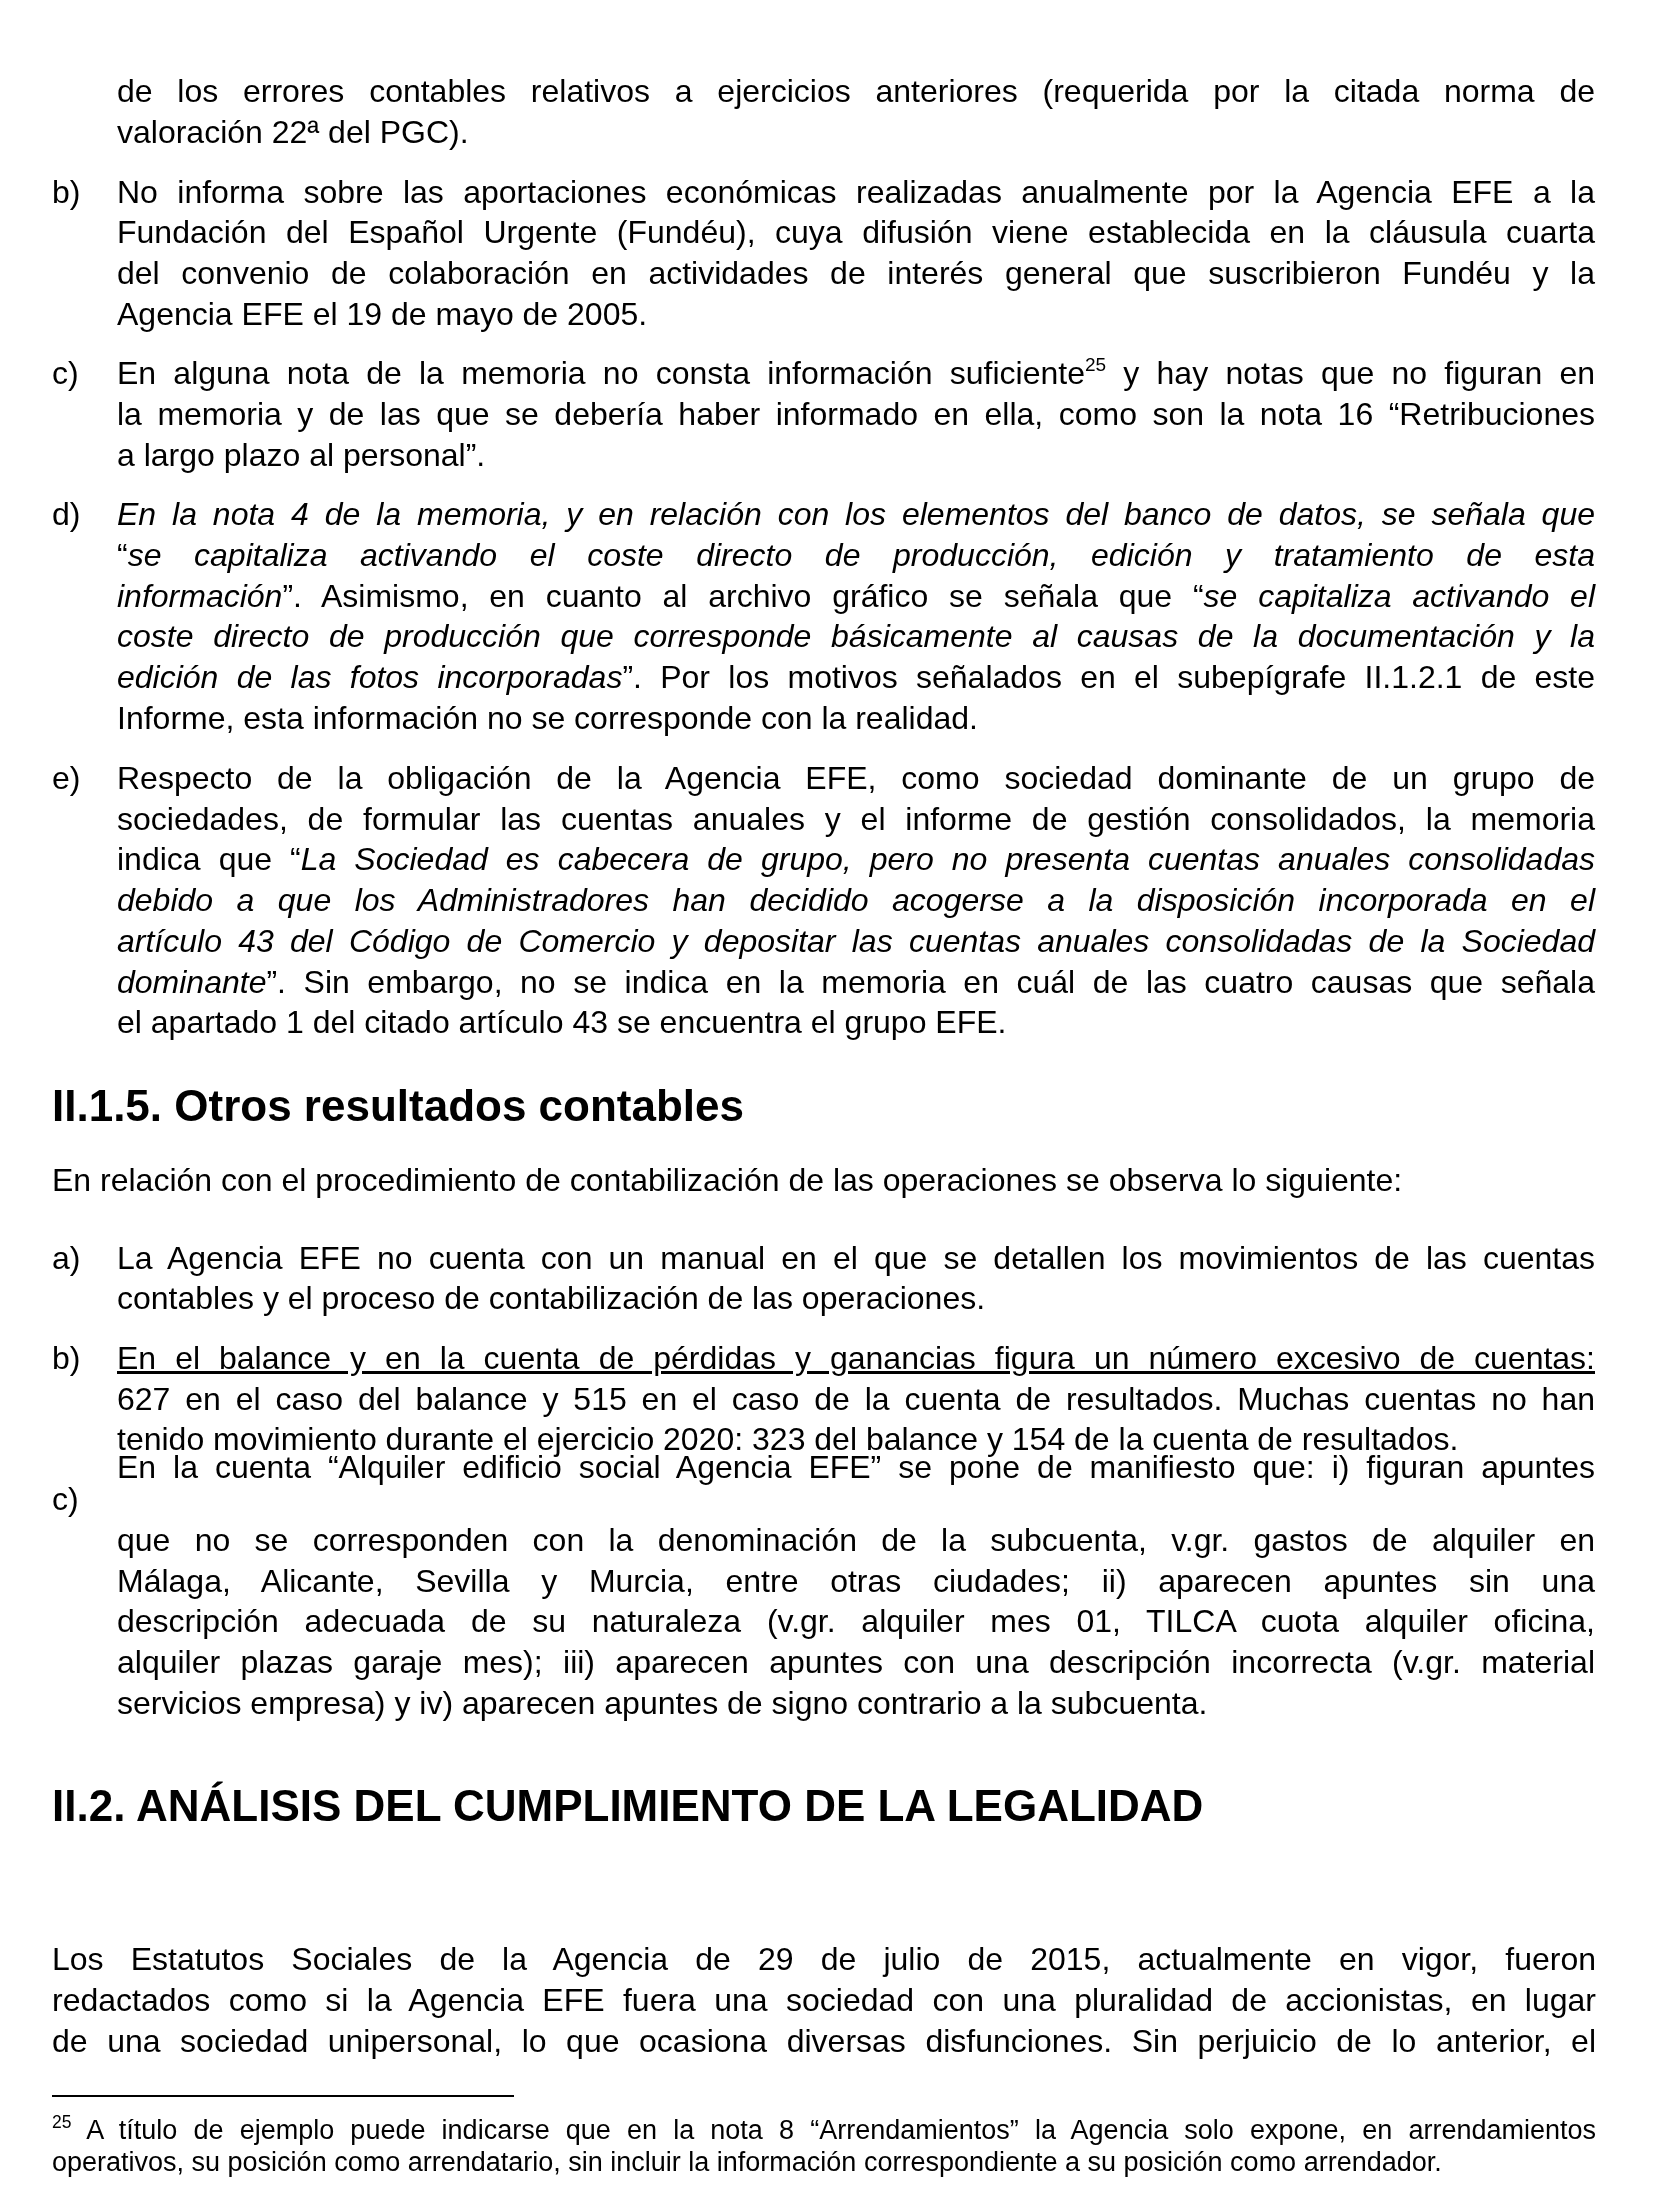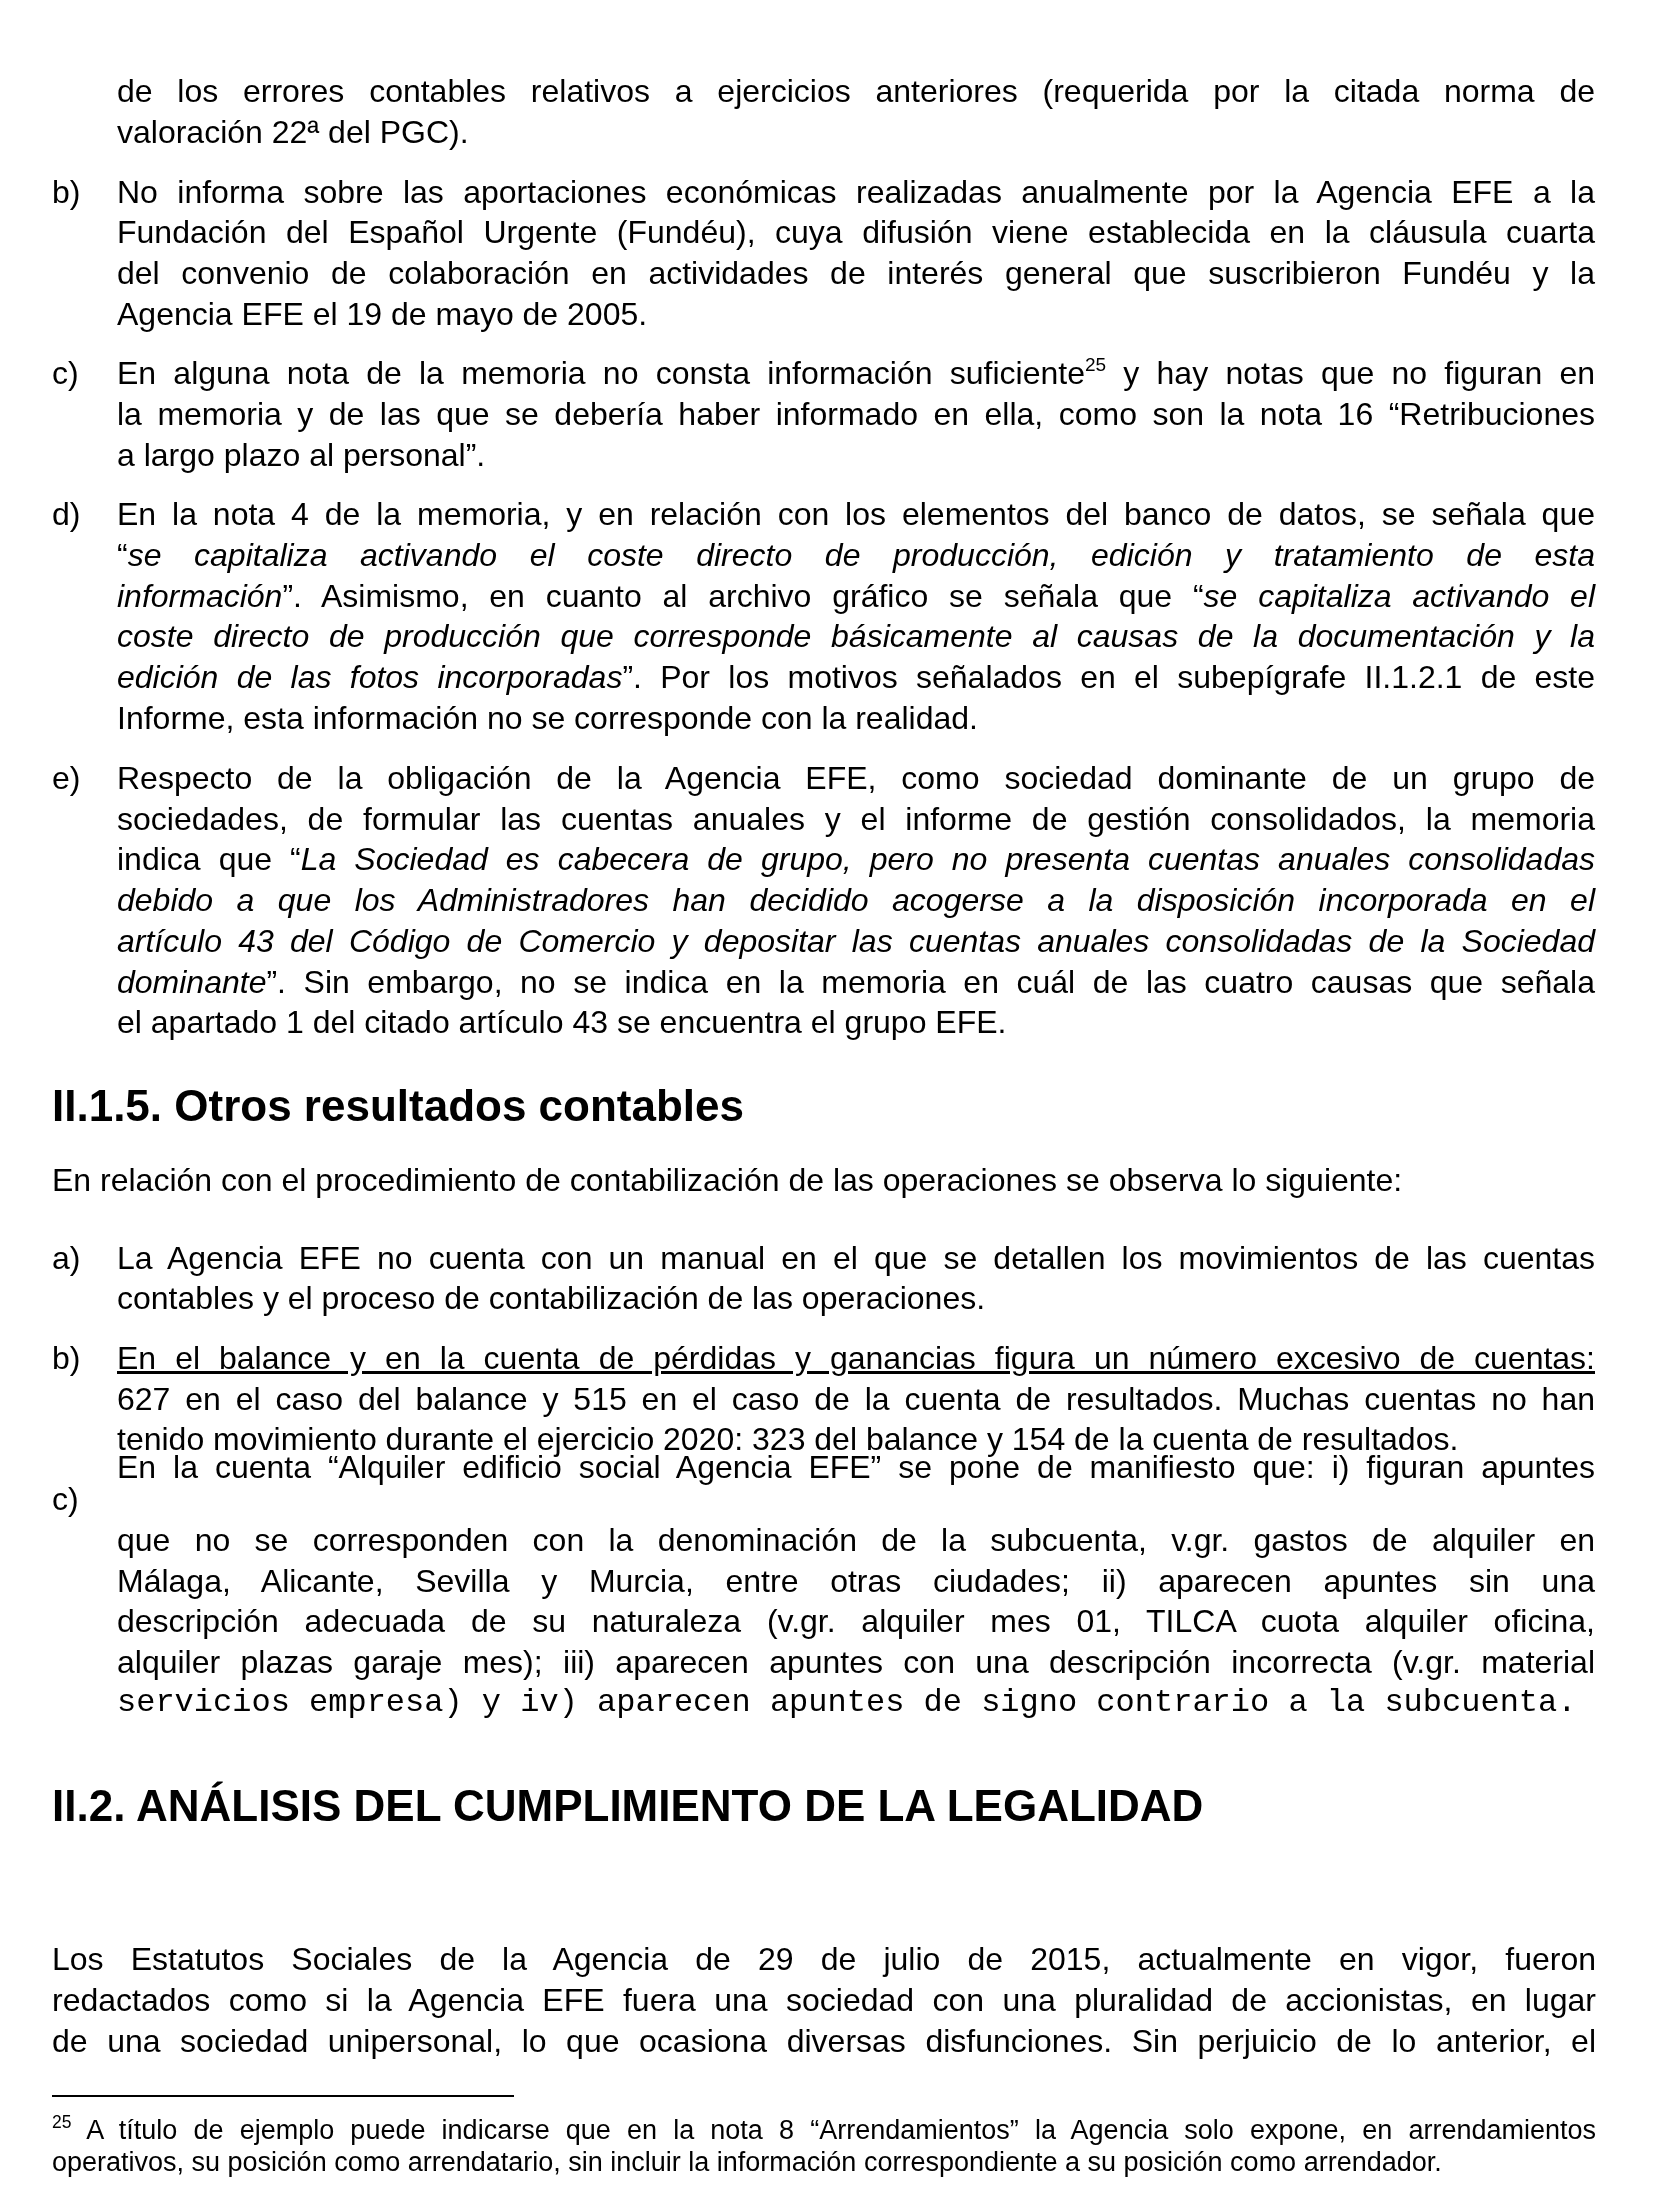--- a/index.html
+++ b/index.html
@@ -37,21 +37,21 @@
       <div class="line ind last" style="top: 298px;"><span>Agencia EFE el 19 de mayo de 2005.</span></div>
     </div>
     <div>
       <span class="label" style="top: 357px;">c)</span>
       <div class="line ind" style="top: 357px;"><span>En alguna nota de la memoria no consta información suficiente</span><sup class="fnref">25</sup><span> y hay notas que no figuran en</span></div>
       <div class="line ind" style="top: 398px;"><span>la memoria y de las que se debería haber informado en ella, como son la nota 16 “Retribuciones</span></div>
       <div class="line ind last" style="top: 439px;"><span>a largo plazo al personal”.</span></div>
     </div>
     <div>
       <span class="label" style="top: 498px;">d)</span>
-      <div class="line ind" style="top: 498px;"><span>En la nota 4 de la memoria, y en relación con los elementos del banco de datos, se señala que</span></div>
+      <div class="line ind" style="top: 498px; font-style: italic;"><span>En la nota 4 de la memoria, y en relación con los elementos del banco de datos, se señala que</span></div>
       <div class="line ind" style="top: 539px;"><span>“</span><i>se capitaliza activando el coste directo de producción, edición y tratamiento de esta</i></div>
       <div class="line ind" style="top: 580px;"><i>información</i><span>”. Asimismo, en cuanto al archivo gráfico se señala que “</span><i>se capitaliza activando el</i></div>
       <div class="line ind" style="top: 620px;"><i>coste directo de producción que corresponde básicamente al causas de la documentación y la</i></div>
       <div class="line ind" style="top: 661px;"><i>edición de las fotos incorporadas</i><span>”. Por los motivos señalados en el subepígrafe II.1.2.1 de este</span></div>
       <div class="line ind last" style="top: 702px;"><span>Informe, esta información no se corresponde con la realidad.</span></div>
     </div>
     <div>
       <span class="label" style="top: 762px;">e)</span>
       <div class="line ind" style="top: 762px;"><span>Respecto de la obligación de la Agencia EFE, como sociedad dominante de un grupo de</span></div>
       <div class="line ind" style="top: 803px;"><span>sociedades, de formular las cuentas anuales y el informe de gestión consolidados, la memoria</span></div>
@@ -76,21 +76,21 @@
       <div class="line ind" style="top: 1383px;"><span>627 en el caso del balance y 515 en el caso de la cuenta de resultados. Muchas cuentas no han</span></div>
       <div class="line ind last" style="top: 1423px;"><span>tenido movimiento durante el ejercicio 2020: 323 del balance y 154 de la cuenta de resultados.</span></div>
     </div>
     <div>
       <span class="label" style="top: 1483px;">c)</span>
       <div class="line ind" style="top: 1411px; margin-top: 40px;"><span>En la cuenta “Alquiler edificio social Agencia EFE” se pone de manifiesto que: i) figuran apuntes</span></div>
       <div class="line ind" style="top: 1524px;"><span>que no se corresponden con la denominación de la subcuenta, v.gr. gastos de alquiler en</span></div>
       <div class="line ind" style="top: 1565px;"><span>Málaga, Alicante, Sevilla y Murcia, entre otras ciudades; ii) aparecen apuntes sin una</span></div>
       <div class="line ind" style="top: 1605px;"><span>descripción adecuada de su naturaleza (v.gr. alquiler mes 01, TILCA cuota alquiler oficina,</span></div>
       <div class="line ind" style="top: 1646px;"><span>alquiler plazas garaje mes); iii) aparecen apuntes con una descripción incorrecta (v.gr. material</span></div>
-      <div class="line ind last" style="top: 1687px; font-family: Liberation Mono, monospace;"><span>servicios empresa) y iv) aparecen apuntes de signo contrario a la subcuenta.</span></div>
+      <div class="line ind last" style="top: 1687px;"><span>servicios empresa) y iv) aparecen apuntes de signo contrario a la subcuenta.</span></div>
     </div>
     <div class="heading" style="top: 1784px;">II.2. ANÁLISIS DEL CUMPLIMIENTO DE LA LEGALIDAD</div>
     <div>
       <div class="line full" style="top: 1943px;"><span>Los Estatutos Sociales de la Agencia de 29 de julio de 2015, actualmente en vigor, fueron</span></div>
       <div class="line full" style="top: 1984px;"><span>redactados como si la Agencia EFE fuera una sociedad con una pluralidad de accionistas, en lugar</span></div>
       <div class="line full" style="top: 2025px;"><span>de una sociedad unipersonal, lo que ocasiona diversas disfunciones. Sin perjuicio de lo anterior, el</span></div>
     </div>
     <div class="fn-rule"></div>
     <div>
       <div class="fnline" style="top: 2117px;"><sup class="fnmark">25</sup> <span>A título de ejemplo puede indicarse que en la nota 8 “Arrendamientos” la Agencia solo expone, en arrendamientos</span></div>

